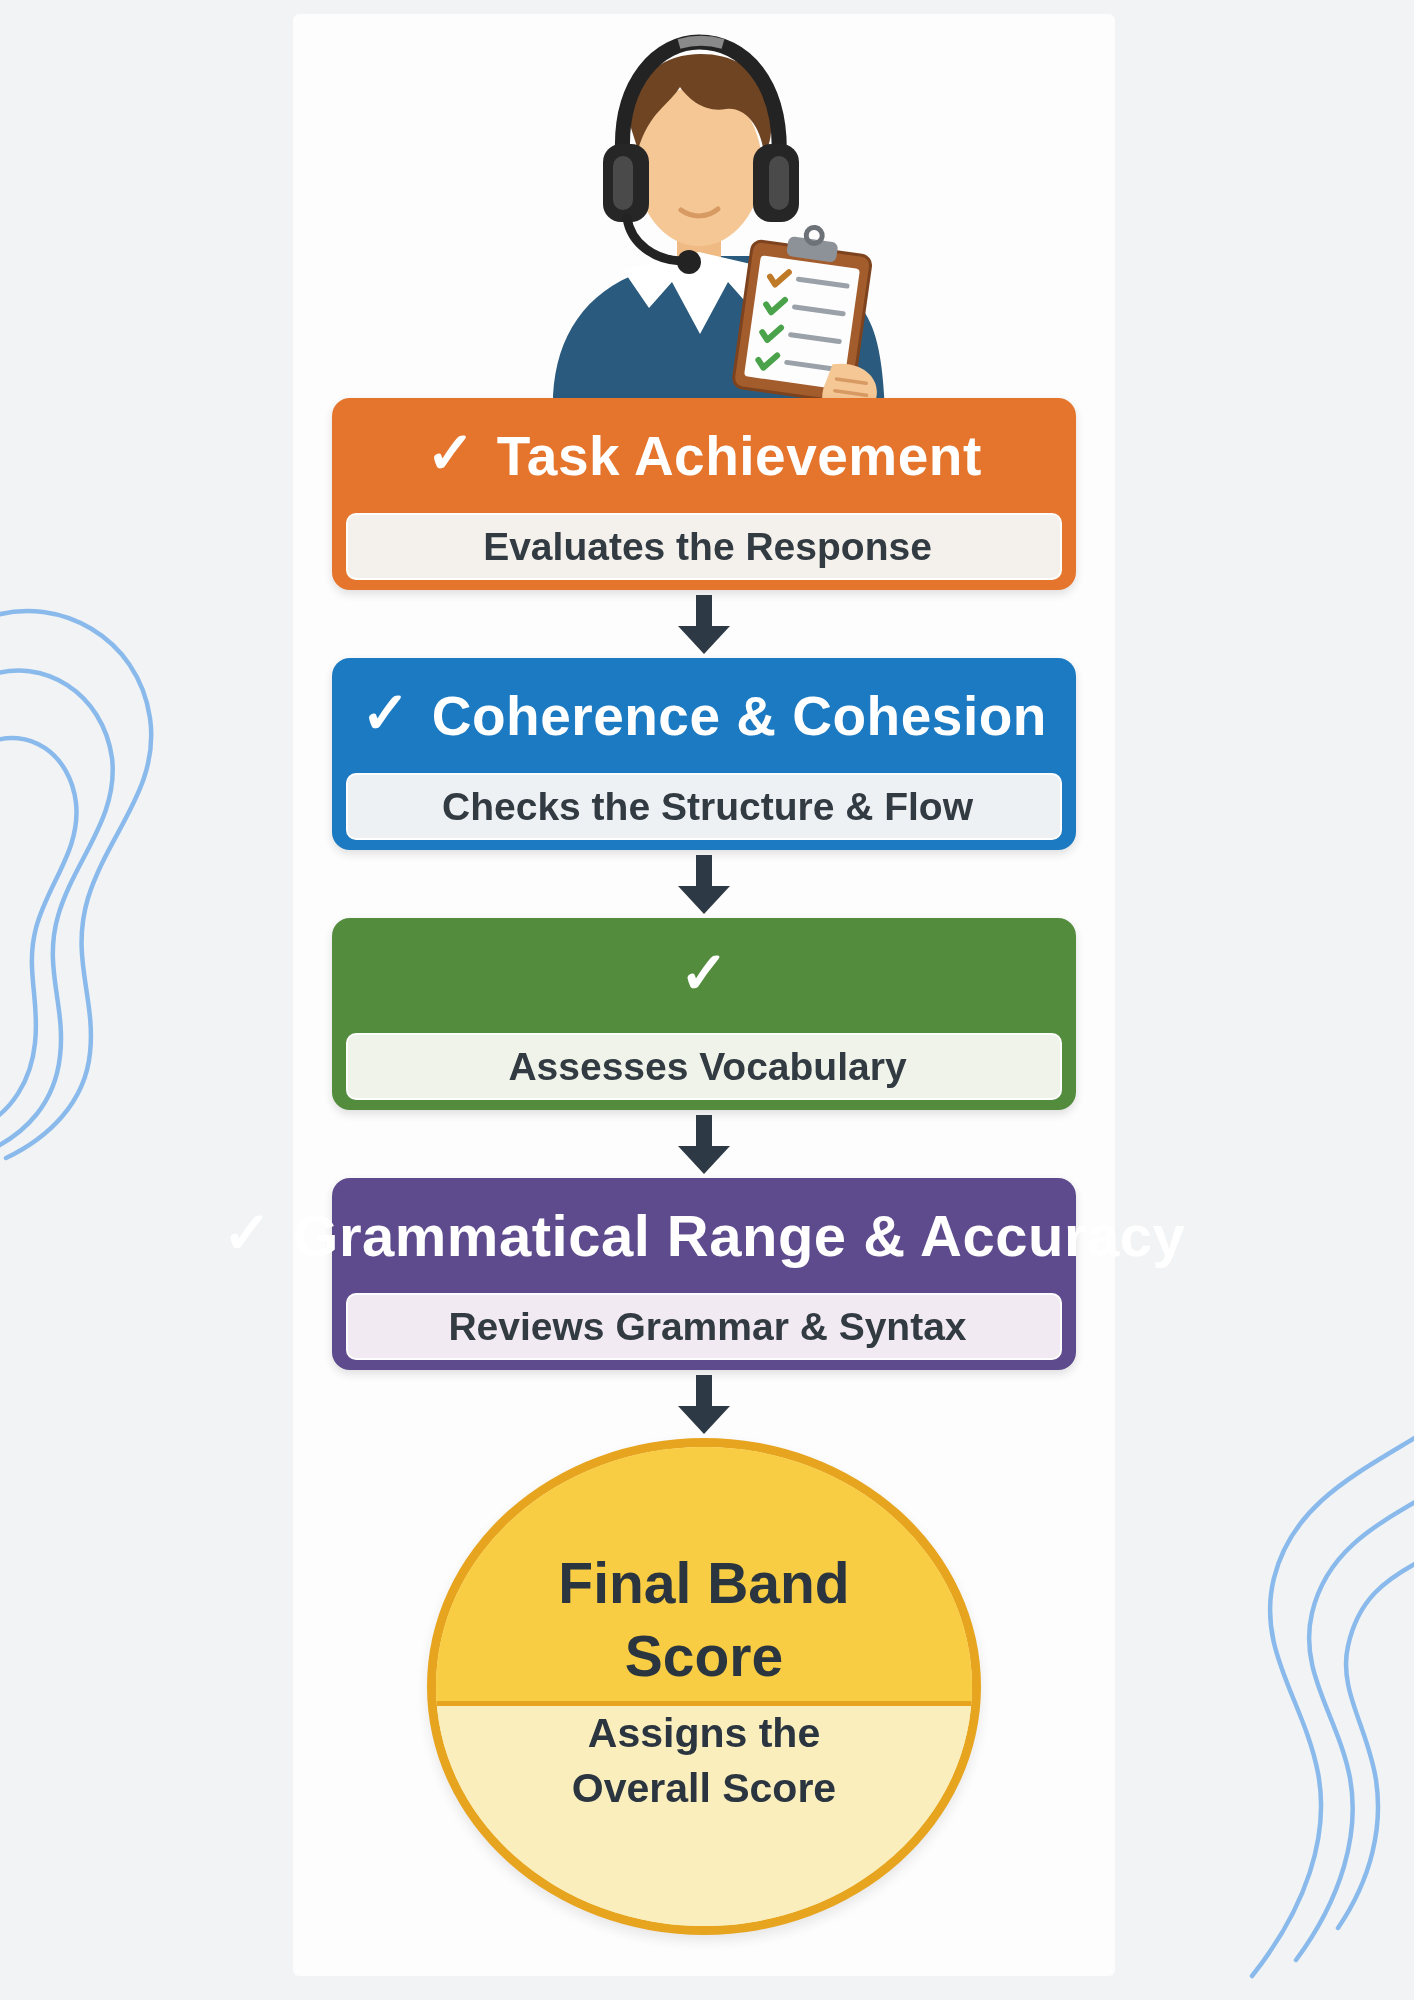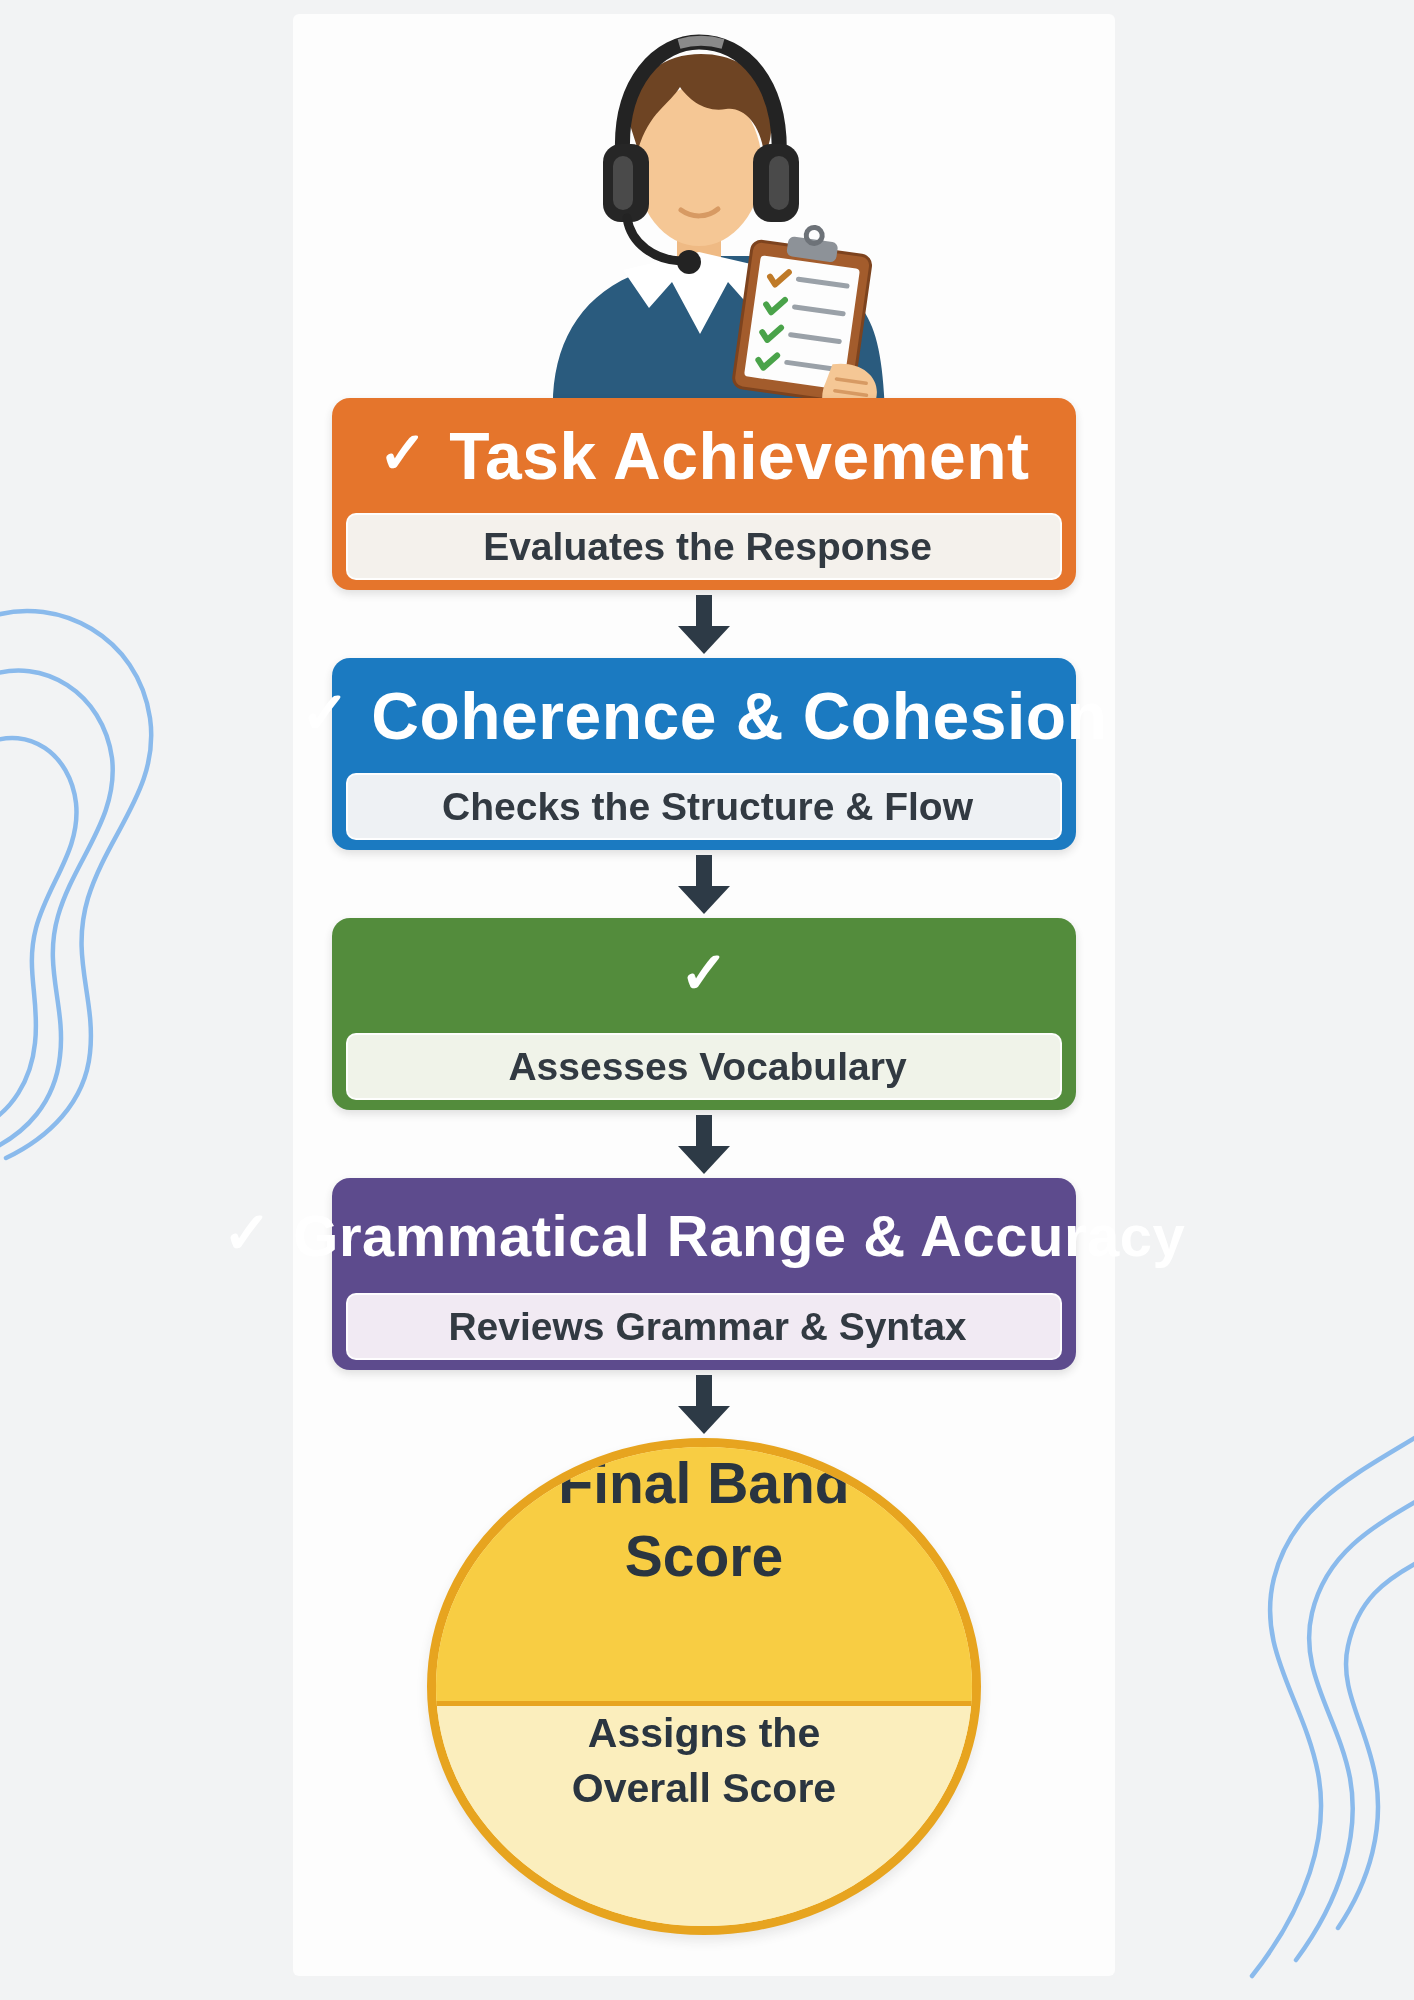--- a/index.html
+++ b/index.html
@@ -43,21 +43,21 @@
     display:flex;align-items:center;justify-content:center;
     gap:22px;
   }
   .check{
     color:#ffffff;
     font-size:58px;font-weight:bold;line-height:1;
     margin-top:-6px;
   }
   .step-title{
     color:#ffffff;
-    font-size:66px;font-weight:bold;
+    font-size:55px;font-weight:bold;
     letter-spacing:.5px;
     white-space:nowrap;
   }
   .step-3 .step-title{font-size:58px;}
   .step-sub{
     margin:0 14px 2px 14px;
     height:63px;
     border-radius:10px;
     background:var(--sub,#f3f3f3);
     border:2px solid rgba(255,255,255,.9);
@@ -86,21 +86,21 @@
     border-radius:50%;
     overflow:hidden;
     display:flex;flex-direction:column;
     background:var(--bot,#fbeebd);
     box-shadow:0 6px 12px rgba(40,40,40,.10);
   }
   .final-top{
     height:54%;
     background:var(--top,#f8cd43);
     border-bottom:5px solid var(--ring,#e7a41f);
-    display:flex;flex-direction:column;justify-content:flex-start;align-items:center;
+    display:flex;flex-direction:column;justify-content:flex-end;align-items:center;
     padding-bottom:8px;box-sizing:border-box;
   }
   .final-title-line{
     color:var(--txt,#2a3540);
     font-size:57px;font-weight:bold;line-height:1.28;
   }
   .final-bottom{
     flex:1;
     background:var(--bot,#fbeebd);
     display:flex;flex-direction:column;align-items:center;

